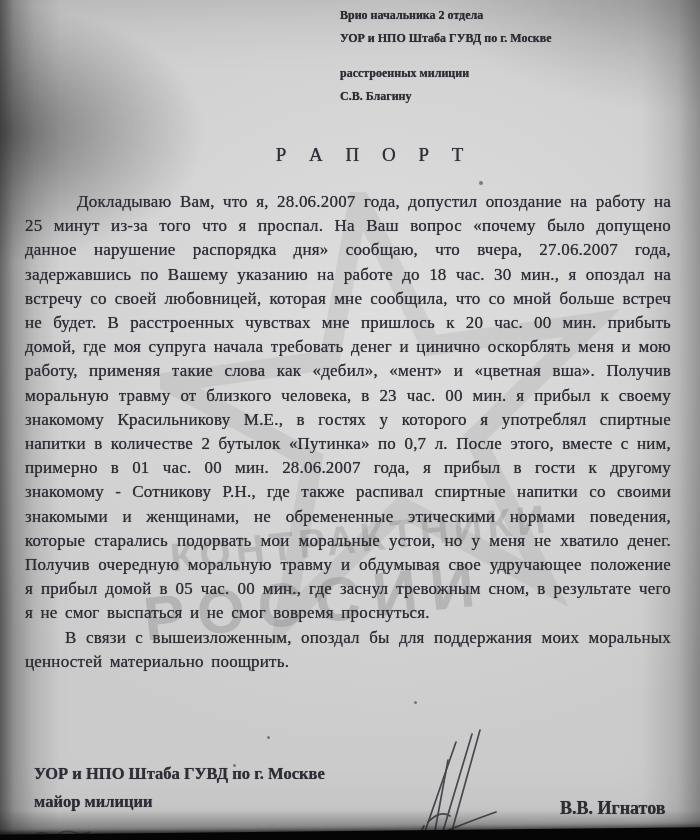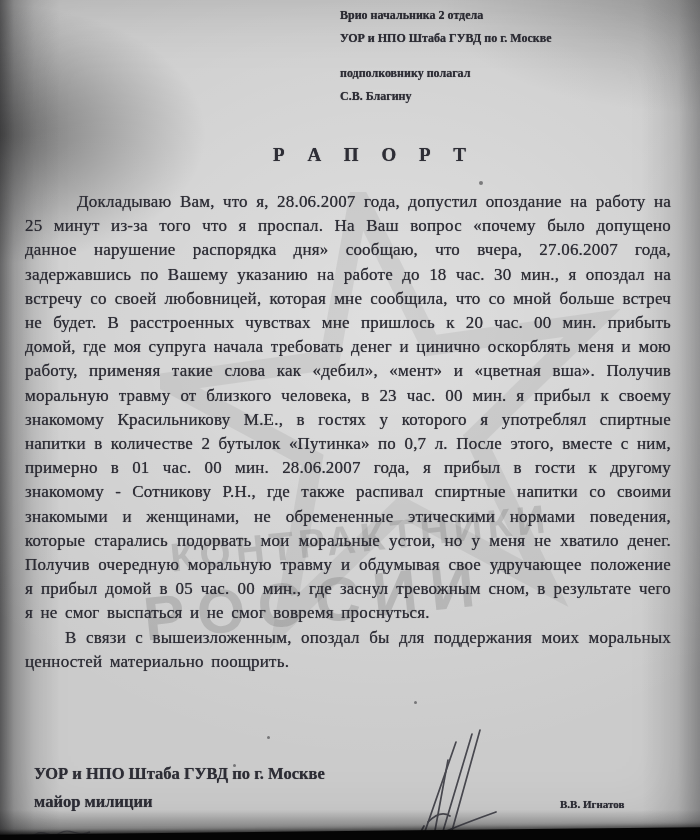--- a/index.html
+++ b/index.html
@@ -13,27 +13,27 @@
       radial-gradient(50% 18% at 100% 0%, rgba(0,0,0,0.22) 0%, rgba(0,0,0,0) 75%),
       linear-gradient(0deg, rgba(0,0,0,0.9) 0px, rgba(20,20,20,0.35) 11px, rgba(0,0,0,0) 30px),
       #cbcbcb;
     font-family:"Liberation Serif","DejaVu Serif",serif;
     color:#2e2e36;
   }
   .vignette{position:absolute;inset:0;box-shadow:inset 0 0 70px rgba(0,0,0,0.18);pointer-events:none;}
   .ink{color:#2e2e36;text-shadow:0 0 0.7px rgba(42,42,52,0.85);}
   .recipient{position:absolute;left:340px;top:4px;width:350px;font-size:12px;font-weight:bold;line-height:23px;}
   .recipient .gap{height:12px;}
-  .title{position:absolute;left:0;top:144px;width:100%;text-align:center;font-size:19px;font-weight:bold;letter-spacing:9px;padding-left:48px;box-sizing:border-box;}
+  .title{position:absolute;left:0;top:144px;width:100%;text-align:center;font-size:19px;font-weight:normal;letter-spacing:9px;padding-left:48px;box-sizing:border-box;}
   .bodytext{position:absolute;left:25px;top:190px;width:646px;font-size:17px;line-height:24.2px;text-align:justify;word-spacing:3px;letter-spacing:0.2px;}
   .bodytext p{margin:0;}
   .bodytext p.p1{text-indent:52px;}
   .bodytext p.p2{text-indent:40px;}
   .sigblock{position:absolute;left:34px;top:760px;width:360px;font-size:16.5px;font-weight:bold;line-height:28px;}
-  .signame{position:absolute;left:560px;top:798px;font-size:11px;font-weight:bold;}
+  .signame{position:absolute;left:560px;top:798px;font-size:18px;font-weight:bold;}
   .wm{position:absolute;color:#6f6f6f;font-family:"Liberation Sans","DejaVu Sans",sans-serif;font-weight:bold;pointer-events:none;}
   .wm1{left:168px;top:536px;font-size:40px;letter-spacing:5px;opacity:0.26;transform:rotate(-6deg);transform-origin:left top;}
   .wm2{left:140px;top:584px;font-size:62px;letter-spacing:13px;opacity:0.28;transform:rotate(-6deg);transform-origin:left top;}
   .wmstar{position:absolute;left:160px;top:192px;opacity:0.15;pointer-events:none;}
   .sig-svg{position:absolute;left:384px;top:726px;}
   .scribble-svg{position:absolute;left:14px;top:830px;}
   .edge{position:absolute;left:-12px;right:-12px;bottom:-15px;height:24px;background:#060606;transform:rotate(-0.6deg);box-shadow:0 -2px 4px rgba(0,0,0,0.5);}
   .speck{position:absolute;border-radius:50%;background:rgba(45,45,50,0.55);}
 </style>
 </head>
@@ -47,21 +47,21 @@
     </g>
   </svg>
 
   <div class="wm wm1">КОНТРАКТНИКИ</div>
   <div class="wm wm2">РОССИИ</div>
 
   <div class="recipient ink">
     <div>Врио начальника 2 отдела</div>
     <div>УОР и НПО Штаба ГУВД по г. Москве</div>
     <div class="gap"></div>
-    <div>подполковнику полагал</div>
+    <div>расстроенных милиции</div>
     <div>С.В. Благину</div>
   </div>
 
   <div class="title ink">Р А П О Р Т</div>
 
   <div class="bodytext ink">
     <p class="p1">Докладываю Вам, что я,  28.06.2007 года, допустил опоздание на работу на 25 минут из-за того что я проспал. На Ваш вопрос «почему было допущено данное нарушение распорядка дня» сообщаю, что вчера, 27.06.2007 года, задержавшись по Вашему указанию на работе до 18 час. 30 мин., я опоздал на встречу со своей любовницей, которая мне сообщила, что со мной больше встреч не будет. В расстроенных чувствах мне пришлось к 20 час. 00 мин. прибыть домой, где моя супруга начала требовать денег и цинично оскорблять меня и мою работу, применяя такие слова как «дебил», «мент» и «цветная вша». Получив моральную травму от близкого человека, в 23 час. 00 мин. я прибыл к своему знакомому Красильникову М.Е., в гостях у которого я употреблял спиртные напитки в количестве 2 бутылок «Путинка» по 0,7 л. После этого, вместе с ним, примерно в 01 час. 00 мин. 28.06.2007 года, я прибыл в гости к другому знакомому - Сотникову Р.Н., где также распивал спиртные напитки со своими знакомыми и женщинами, не обремененные этическими нормами поведения, которые старались подорвать мои моральные устои, но у меня не хватило денег. Получив очередную моральную травму и обдумывая свое удручающее положение я прибыл домой в 05 час. 00 мин., где заснул тревожным сном, в результате чего я не смог выспаться и не смог вовремя проснуться.</p>
     <p class="p2">В связи с вышеизложенным, опоздал бы для поддержания моих моральных ценностей материально поощрить.</p>
   </div>
 

